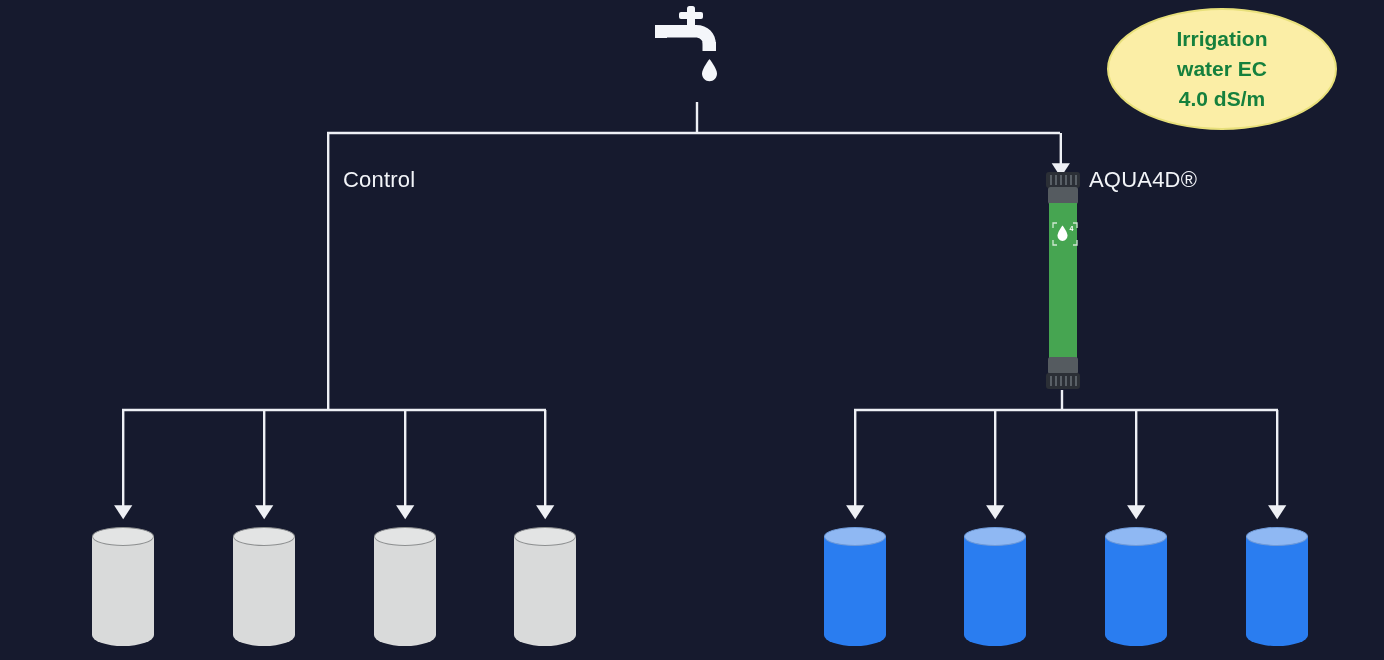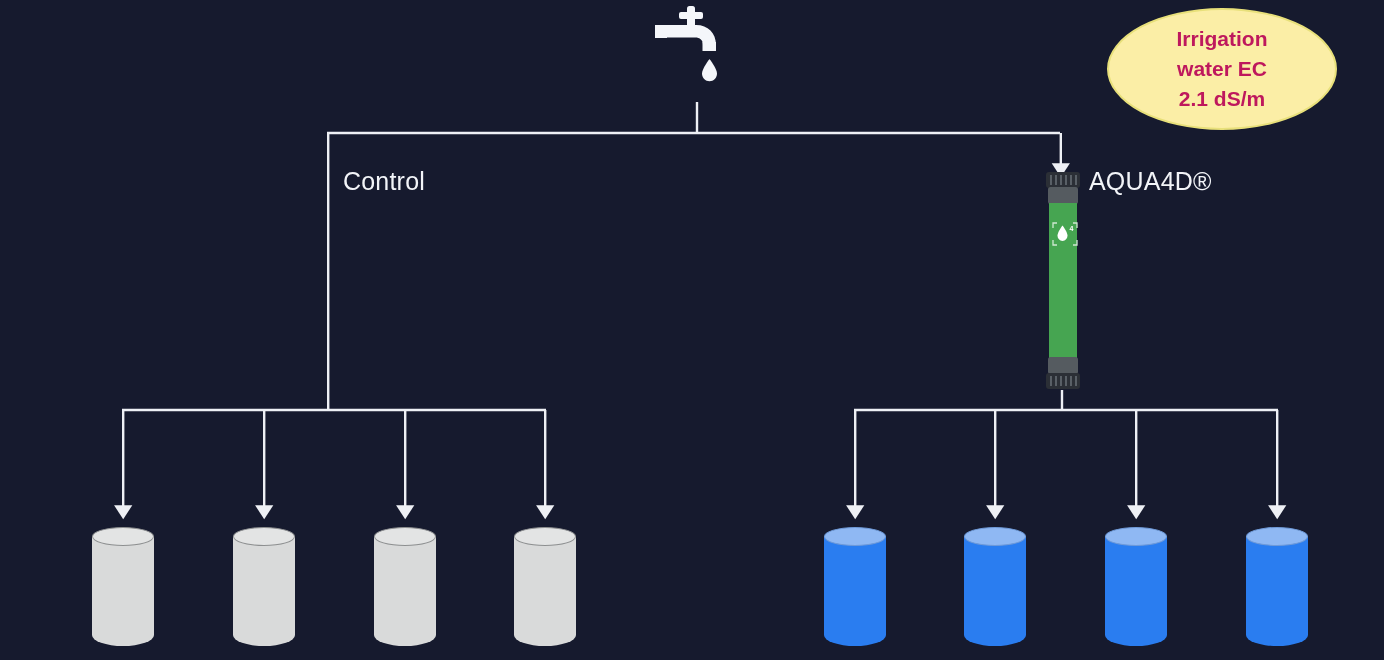--- a/index.html
+++ b/index.html
@@ -20,21 +20,21 @@
     left: 0;
     top: 0;
     width: 1384px;
     height: 660px;
     pointer-events: none;
   }
   .label {
     position: absolute;
     color: #f2f4f8;
     font-family: "Liberation Sans", sans-serif;
-    font-size: 25px;
+    font-size: 22px;
     letter-spacing: 0.2px;
     white-space: nowrap;
   }
   #control-label { left: 343px; top: 167px; }
   #aqua-label { left: 1089px; top: 167px; }
 
   
   #callout {
     position: absolute;
     left: 1107px;
@@ -46,21 +46,21 @@
     border-radius: 50%;
     box-sizing: border-box;
     display: flex;
     flex-direction: column;
     align-items: center;
     justify-content: center;
     text-align: center;
   }
   #callout span {
     display: block;
-    color: #be185d;
+    color: #15803d;
     font-family: "Liberation Sans", sans-serif;
     font-weight: bold;
     font-size: 21px;
     line-height: 1.42;
     white-space: nowrap;
   }
 
   
   #faucet {
     position: absolute;
@@ -201,21 +201,21 @@
              C25.2,69 27.5,66.7 27.5,63.6 C27.5,60 22.5,53.5 22.5,53.5 Z" fill="#ffffff"></path>
     <text x="29.5" y="58.5" fill="#ffffff" font-family="Liberation Sans, sans-serif" font-size="7" font-weight="bold">4</text>
   </svg>
 
   <div class="label" id="control-label">Control</div>
   <div class="label" id="aqua-label">AQUA4D®</div>
 
   <div id="callout">
     <span>Irrigation</span>
     <span>water EC</span>
-    <span>2.1 dS/m</span>
+    <span>4.0 dS/m</span>
   </div>
 
   <div class="cyl gray" style="left:92px;  top:527px;">
     <div class="body"></div>
     <div class="top"></div>
   </div>
   <div class="cyl gray" style="left:233px; top:527px;">
     <div class="body"></div>
     <div class="top"></div>
   </div>

